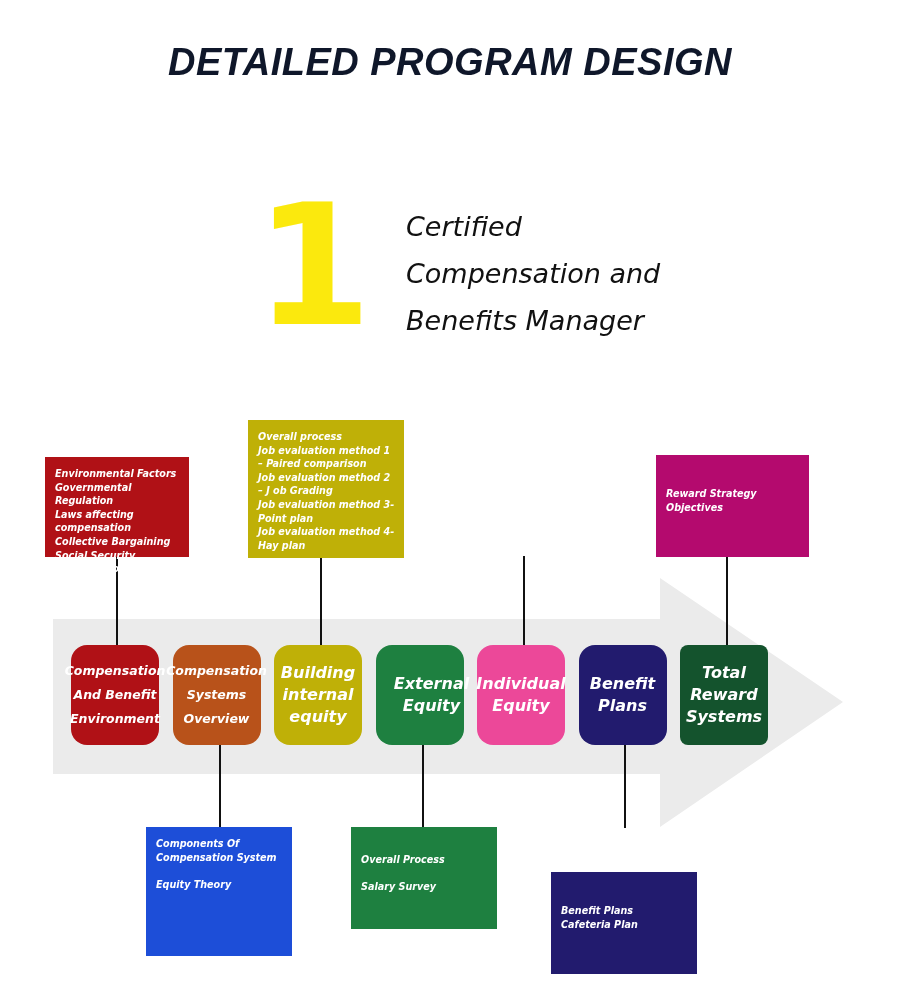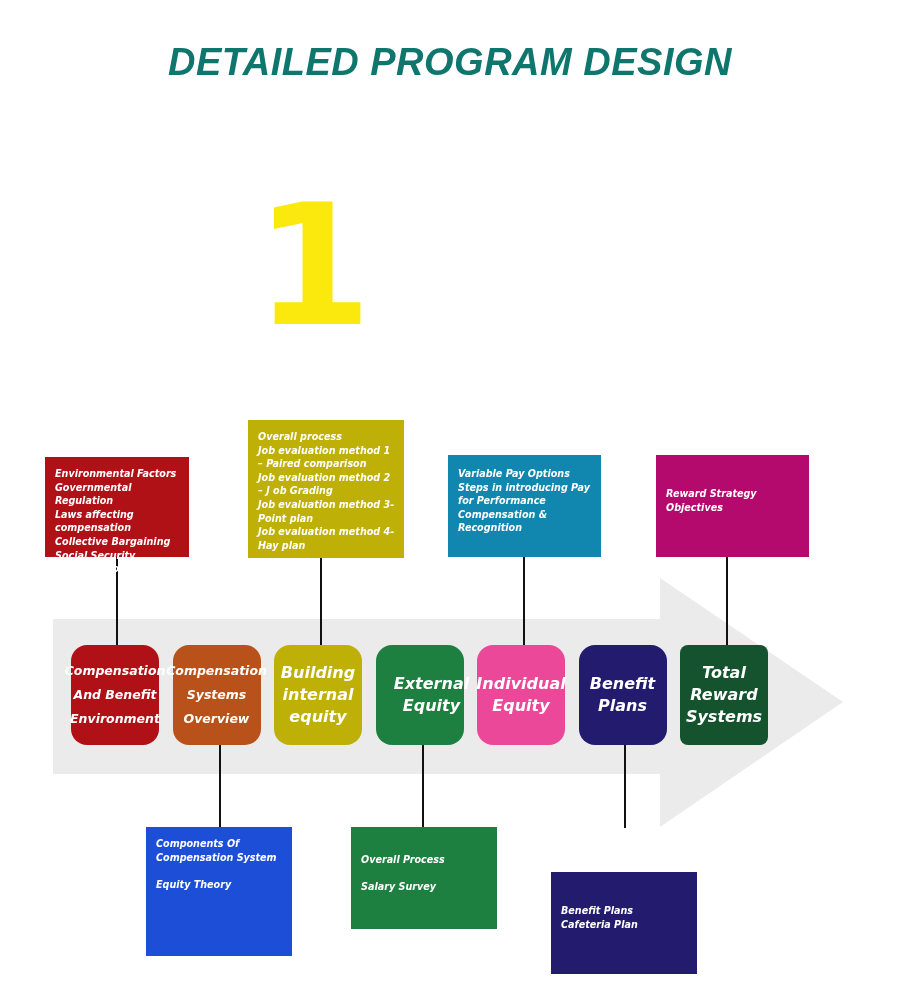--- a/index.html
+++ b/index.html
@@ -27,21 +27,21 @@
     position: absolute;
     left: 0;
     top: 41px;
     width: 900px;
     text-align: center;
     font-family: "Liberation Sans", sans-serif;
     font-size: 38px;
     font-weight: bold;
     font-style: italic;
     letter-spacing: 0.5px;
-    color: #0f766e;
+    color: #0f172a;
     white-space: nowrap;
   }
 
   
   #hero-number {
     position: absolute;
     left: 255px;
     top: 182px;
     width: 110px;
     text-align: center;
@@ -122,20 +122,25 @@
 </style>
 </head>
 <body>
 
 <div id="canvas">
 
   <div id="page-title">DETAILED PROGRAM DESIGN</div>
 
   <div id="hero-number">1</div>
 
+  <div id="hero-subtitle">
+    <div>Certified</div>
+    <div>Compensation and</div>
+    <div>Benefits Manager</div>
+  </div>
 
   <svg id="process-arrow" viewBox="0 0 790 249" preserveAspectRatio="none">
     <polygon points="0,41 607,41 607,0 790,124 607,249 607,196 0,196" fill="#ebebeb"></polygon>
   </svg>
 
   <div class="connector" style="left:116px; top:556px; height:90px;"></div>
   <div class="connector" style="left:320px; top:557px; height:89px;"></div>
   <div class="connector" style="left:523px; top:556px; height:90px;"></div>
   <div class="connector" style="left:726px; top:556px; height:90px;"></div>
 
@@ -149,23 +154,20 @@
 Collective Bargaining
 Social Security
 Globalization / Technology</div>
 
   <div class="detail-box" style="left:248px; top:420px; width:156px; height:138px; background:#bfb007;">Overall process
 Job evaluation method 1 – Paired comparison
 Job evaluation method 2 – J ob Grading
 Job evaluation method 3-Point plan
 Job evaluation method 4-Hay plan</div>
 
-  <div class="detail-box mid" style="left:448px; top:455px; width:153px; height:102px; background:#1186ae;">Variable Pay Options
-Steps in introducing Pay for Performance
-Compensation &amp; Recognition</div>
 
   <div class="detail-box mid" style="left:656px; top:455px; width:153px; height:102px; background:#b40a6e;">Reward Strategy Objectives</div>
 
   <div class="detail-box" style="left:146px; top:827px; width:146px; height:129px; background:#1d4ed8;">Components Of Compensation System
 
 Equity Theory</div>
 
   <div class="detail-box mid" style="left:351px; top:827px; width:146px; height:102px; background:#1e8040;">Overall Process
 
 Salary Survey</div>

